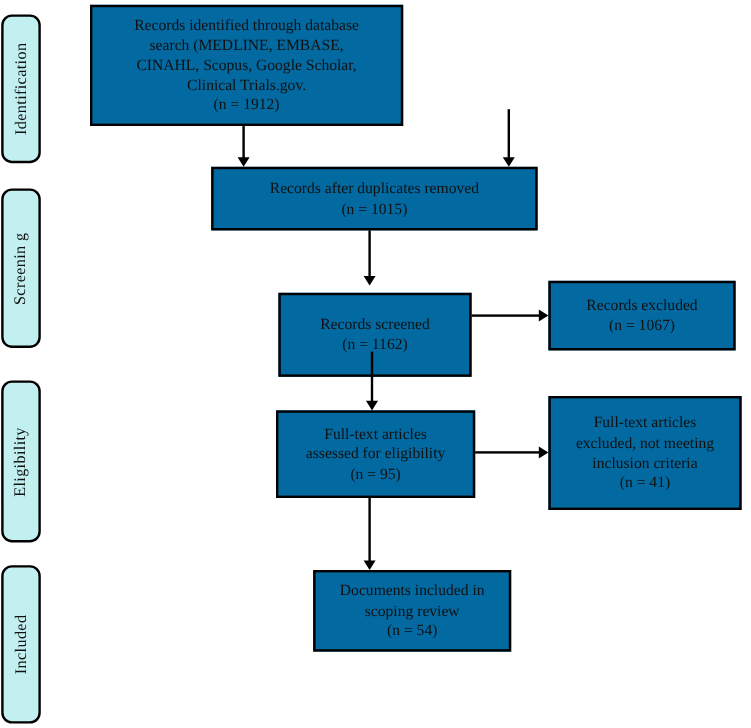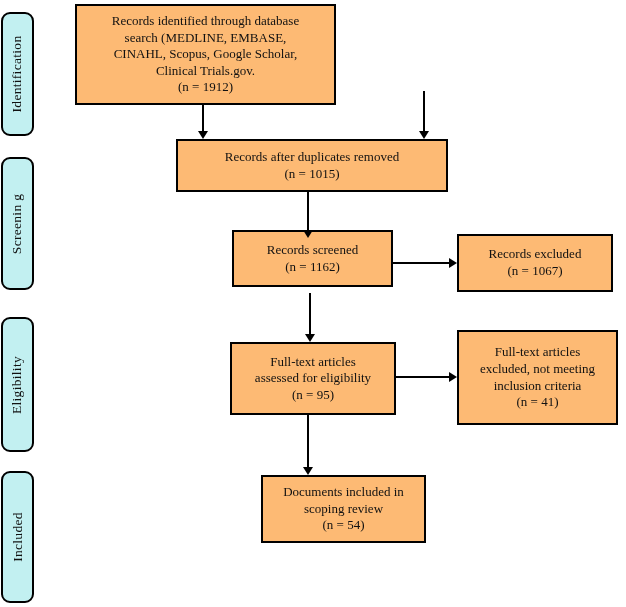--- a/index.html
+++ b/index.html
@@ -14,21 +14,21 @@
     background: #ffffff;
     font-family: "Liberation Serif", "DejaVu Serif", serif;
     color: #111111;
     overflow: hidden;
   }
   
   .box {
     position: absolute;
     box-sizing: border-box;
     border: 2px solid #000000;
-    background: #fdba74;
+    background: #0369a1;
     display: flex;
     align-items: center;
     justify-content: center;
     text-align: center;
     font-size: 13px;
     line-height: 1.28;
     white-space: pre-line;
     padding: 2px 4px;
   }
   
@@ -91,21 +91,21 @@
   <div class="box" style="left:75px; top:4px; width:261px; height:101px;">Records identified through database
 search (MEDLINE, EMBASE,
 CINAHL, Scopus, Google Scholar,
 Clinical Trials.gov.
 (n = 1912)</div>
 
 
   <div class="box" style="left:176px; top:139px; width:272px; height:53px;">Records after duplicates removed
 (n = 1015)</div>
 
-  <div class="box" style="left:232px; top:230px; width:161px; height:57px;">Records screened
+  <div class="box" style="left:232px; top:244px; width:161px; height:70px;">Records screened
 (n = 1162)</div>
 
   <div class="box" style="left:457px; top:234px; width:156px; height:58px;">Records excluded
 (n = 1067)</div>
 
   <div class="box" style="left:230px; top:342px; width:166px; height:73px;">Full-text articles
 assessed for eligibility
 (n = 95)</div>
 
   <div class="box" style="left:457px; top:330px; width:161px; height:95px;">Full-text articles

